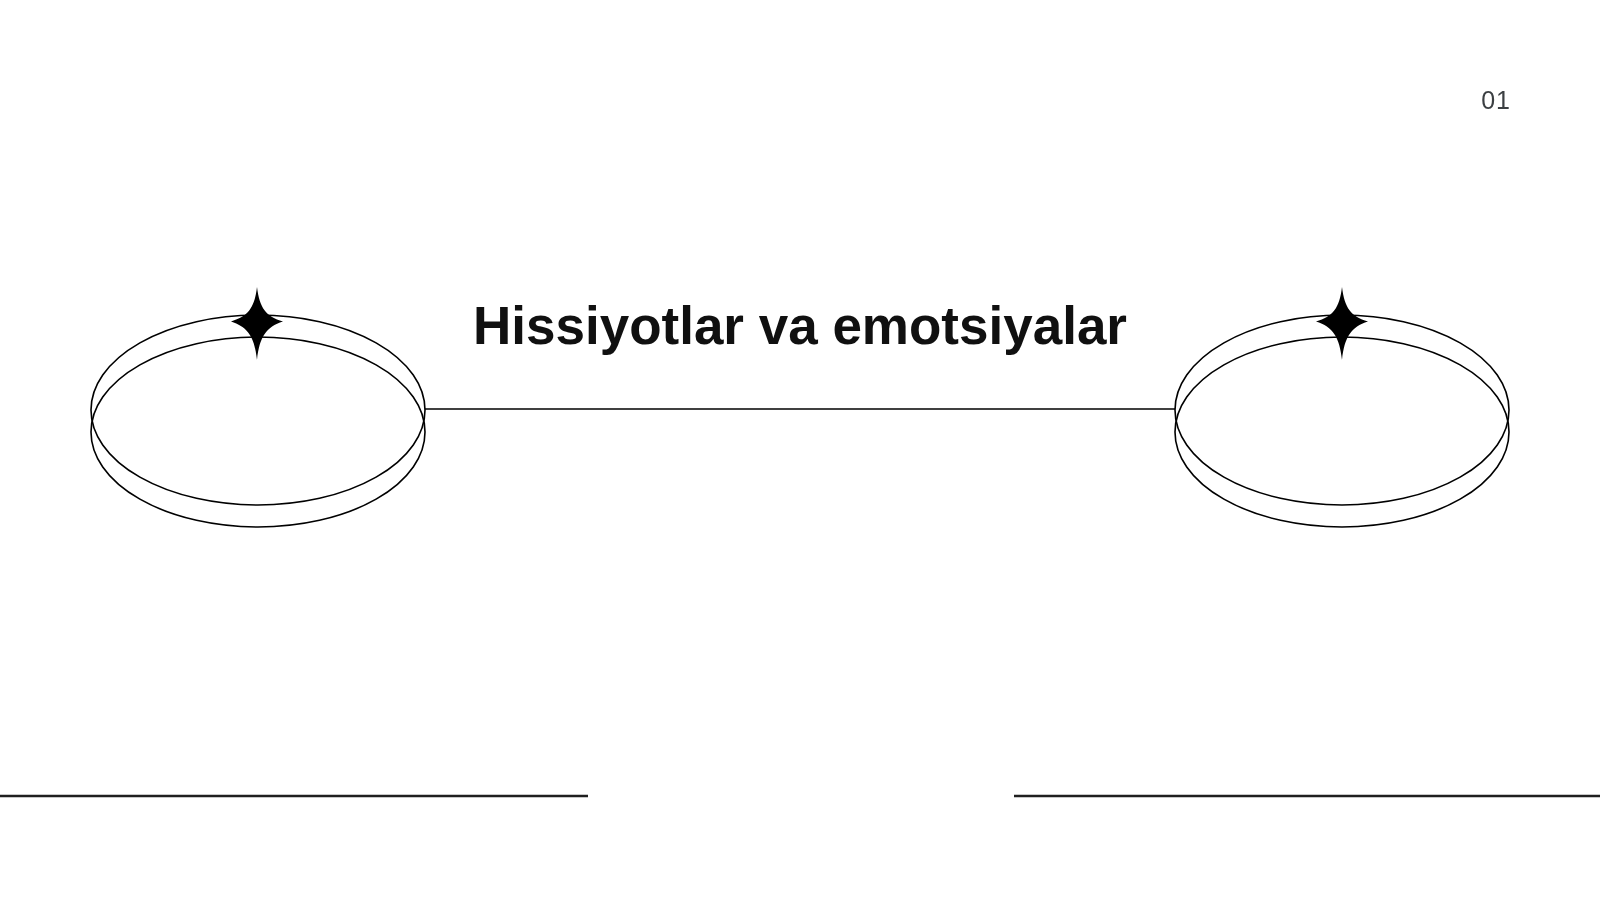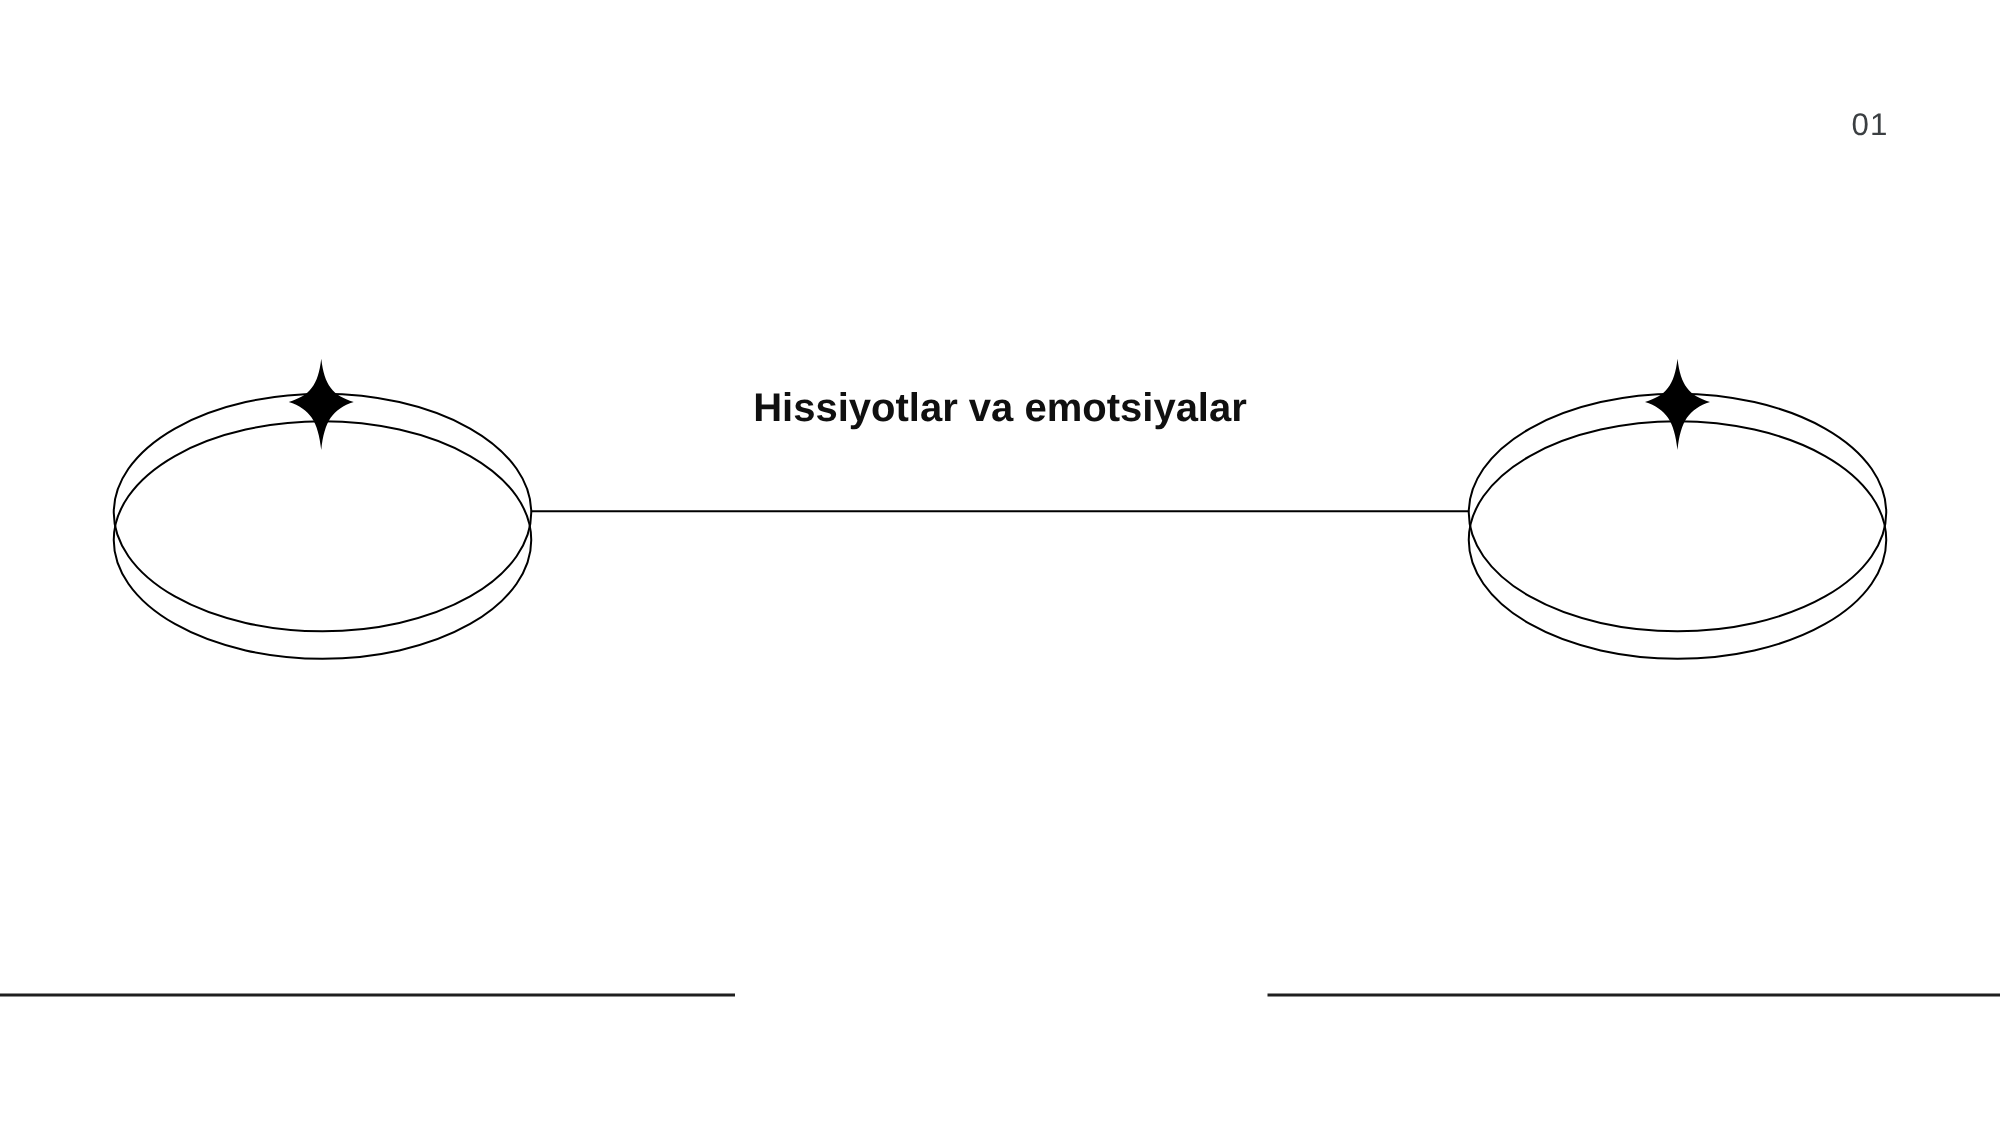--- a/index.html
+++ b/index.html
@@ -28,21 +28,21 @@
     letter-spacing: 1px;
     font-weight: 400;
     color: #3b3f42;
   }
   .slide-title {
     position: absolute;
     top: 300px;
     left: 0;
     width: 1600px;
     text-align: center;
-    font-size: 32px;
+    font-size: 53px;
     line-height: 52px;
     font-weight: 700;
     color: #101010;
     letter-spacing: 0px;
   }
   .graphics {
     position: absolute;
     top: 0;
     left: 0;
   }

